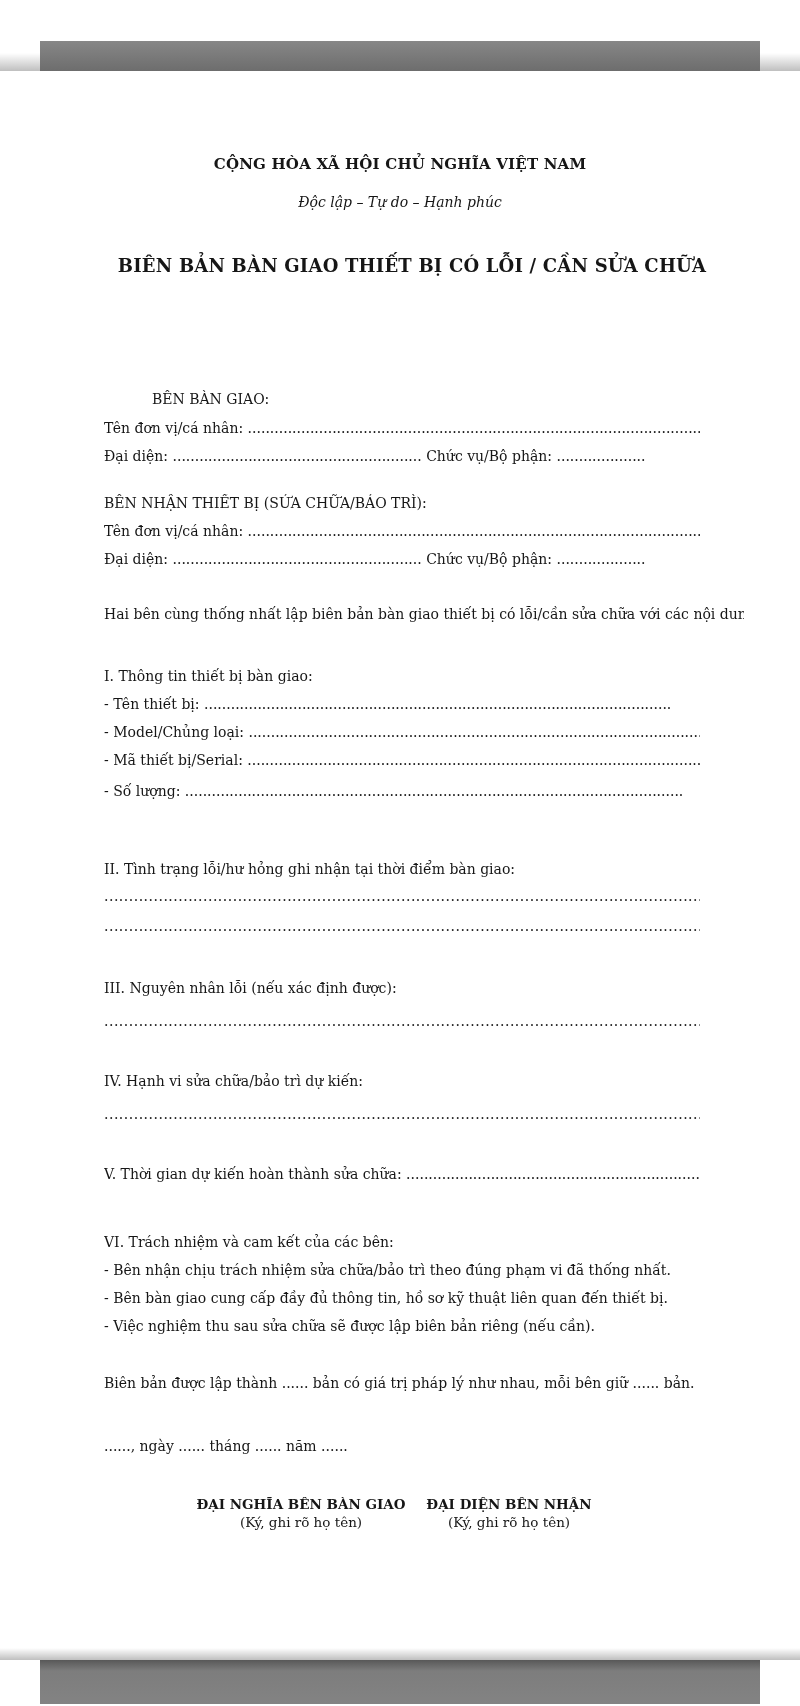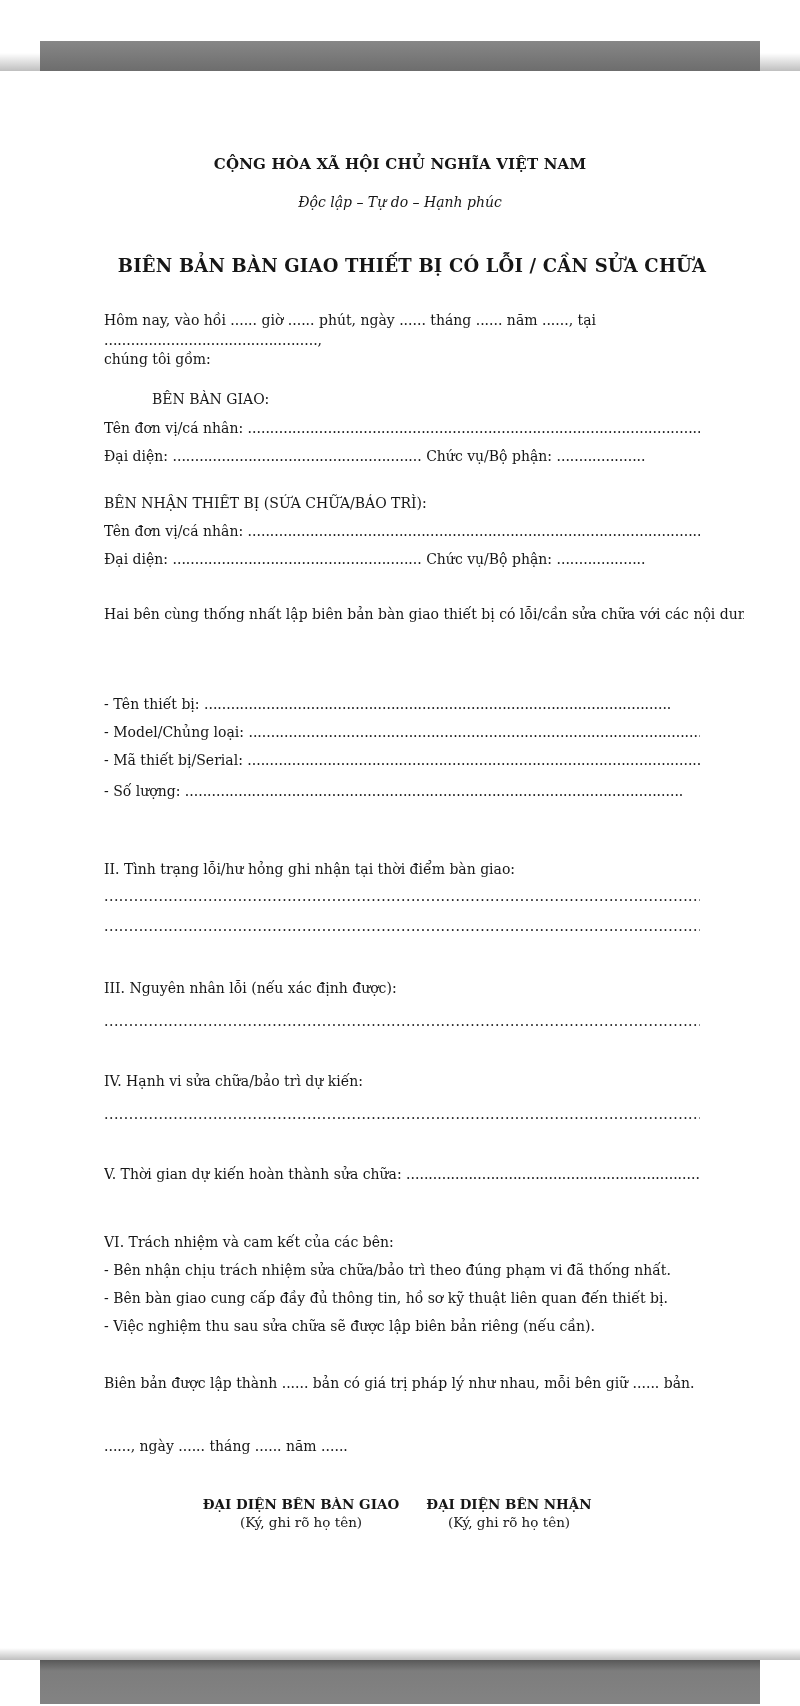--- a/index.html
+++ b/index.html
@@ -32,36 +32,32 @@
 
   <div class="sep-shadow" style="top:53px;height:18px;"></div>
   <div class="sep-bar-top"></div>
   <div class="sep-shadow" style="top:1648px;height:12px;"></div>
   <div class="sep-bar-bottom"></div>
 
   <div class="line center bold h-national" style="top:155px;">CỘNG HÒA XÃ HỘI CHỦ NGHĨA VIỆT NAM</div>
   <div class="line center italic" style="top:193px;">Độc lập – Tự do – Hạnh phúc</div>
   <div class="line center bold h-title" style="top:256px;padding-left:12px;">BIÊN BẢN BÀN GIAO THIẾT BỊ CÓ LỖI / CẦN SỬA CHỮA</div>
 
-  <div class="line intro" style="top:311px;height:40px;">
-    <span>Hôm nay, vào hồi ...... giờ ...... phút, ngày ...... tháng ...... năm ......, tại ................................................,</span>
-    <br>
-    <span>chúng tôi gồm:</span>
-  </div>
 
   <div class="line" style="top:390px;margin-left:48px;">BÊN BÀN GIAO:</div>
   <div class="line" style="top:419px;">Tên đơn vị/cá nhân: ..............................................................................................................</div>
   <div class="line" style="top:447px;">Đại diện: ........................................................ Chức vụ/Bộ phận: ....................</div>
 
   <div class="line" style="top:494px;">BÊN NHẬN THIẾT BỊ (SỬA CHỮA/BẢO TRÌ):</div>
   <div class="line" style="top:522px;">Tên đơn vị/cá nhân: ..............................................................................................................</div>
   <div class="line" style="top:550px;">Đại diện: ........................................................ Chức vụ/Bộ phận: ....................</div>
 
   <div class="line wide" style="top:605px;">Hai bên cùng thống nhất lập biên bản bàn giao thiết bị có lỗi/cần sửa chữa với các nội dung sau:</div>
 
+  <div class="line" style="top:667px;">I. Thông tin thiết bị bàn giao:</div>
   <div class="line" style="top:695px;">- Tên thiết bị: .........................................................................................................</div>
   <div class="line" style="top:723px;">- Model/Chủng loại: .........................................................................................................</div>
   <div class="line" style="top:751px;">- Mã thiết bị/Serial: .........................................................................................................</div>
   <div class="line" style="top:782px;">- Số lượng: ................................................................................................................</div>
 
   <div class="line" style="top:860px;">II. Tình trạng lỗi/hư hỏng ghi nhận tại thời điểm bàn giao:</div>
   <div class="line dots" style="top:887px;">............................................................................................................................................</div>
   <div class="line dots" style="top:917px;">............................................................................................................................................</div>
 
   <div class="line" style="top:979px;">III. Nguyên nhân lỗi (nếu xác định được):</div>
@@ -74,21 +70,21 @@
 
   <div class="line" style="top:1233px;">VI. Trách nhiệm và cam kết của các bên:</div>
   <div class="line wide" style="top:1261px;">- Bên nhận chịu trách nhiệm sửa chữa/bảo trì theo đúng phạm vi đã thống nhất.</div>
   <div class="line wide" style="top:1289px;">- Bên bàn giao cung cấp đầy đủ thông tin, hồ sơ kỹ thuật liên quan đến thiết bị.</div>
   <div class="line wide" style="top:1317px;">- Việc nghiệm thu sau sửa chữa sẽ được lập biên bản riêng (nếu cần).</div>
 
   <div class="line wide" style="top:1374px;">Biên bản được lập thành ...... bản có giá trị pháp lý như nhau, mỗi bên giữ ...... bản.</div>
   <div class="line" style="top:1437px;">......, ngày ...... tháng ...... năm ......</div>
 
   <div class="sig" style="left:196px;top:1495px;">
-    <div class="bold">ĐẠI DIỆN BÊN BÀN GIAO</div>
+    <div class="bold">ĐẠI NGHĨA BÊN BÀN GIAO</div>
     <div>(Ký, ghi rõ họ tên)</div>
   </div>
   <div class="sig" style="left:404px;top:1495px;">
     <div class="bold">ĐẠI DIỆN BÊN NHẬN</div>
     <div>(Ký, ghi rõ họ tên)</div>
   </div>
 
 </div>
 
 </body></html>

